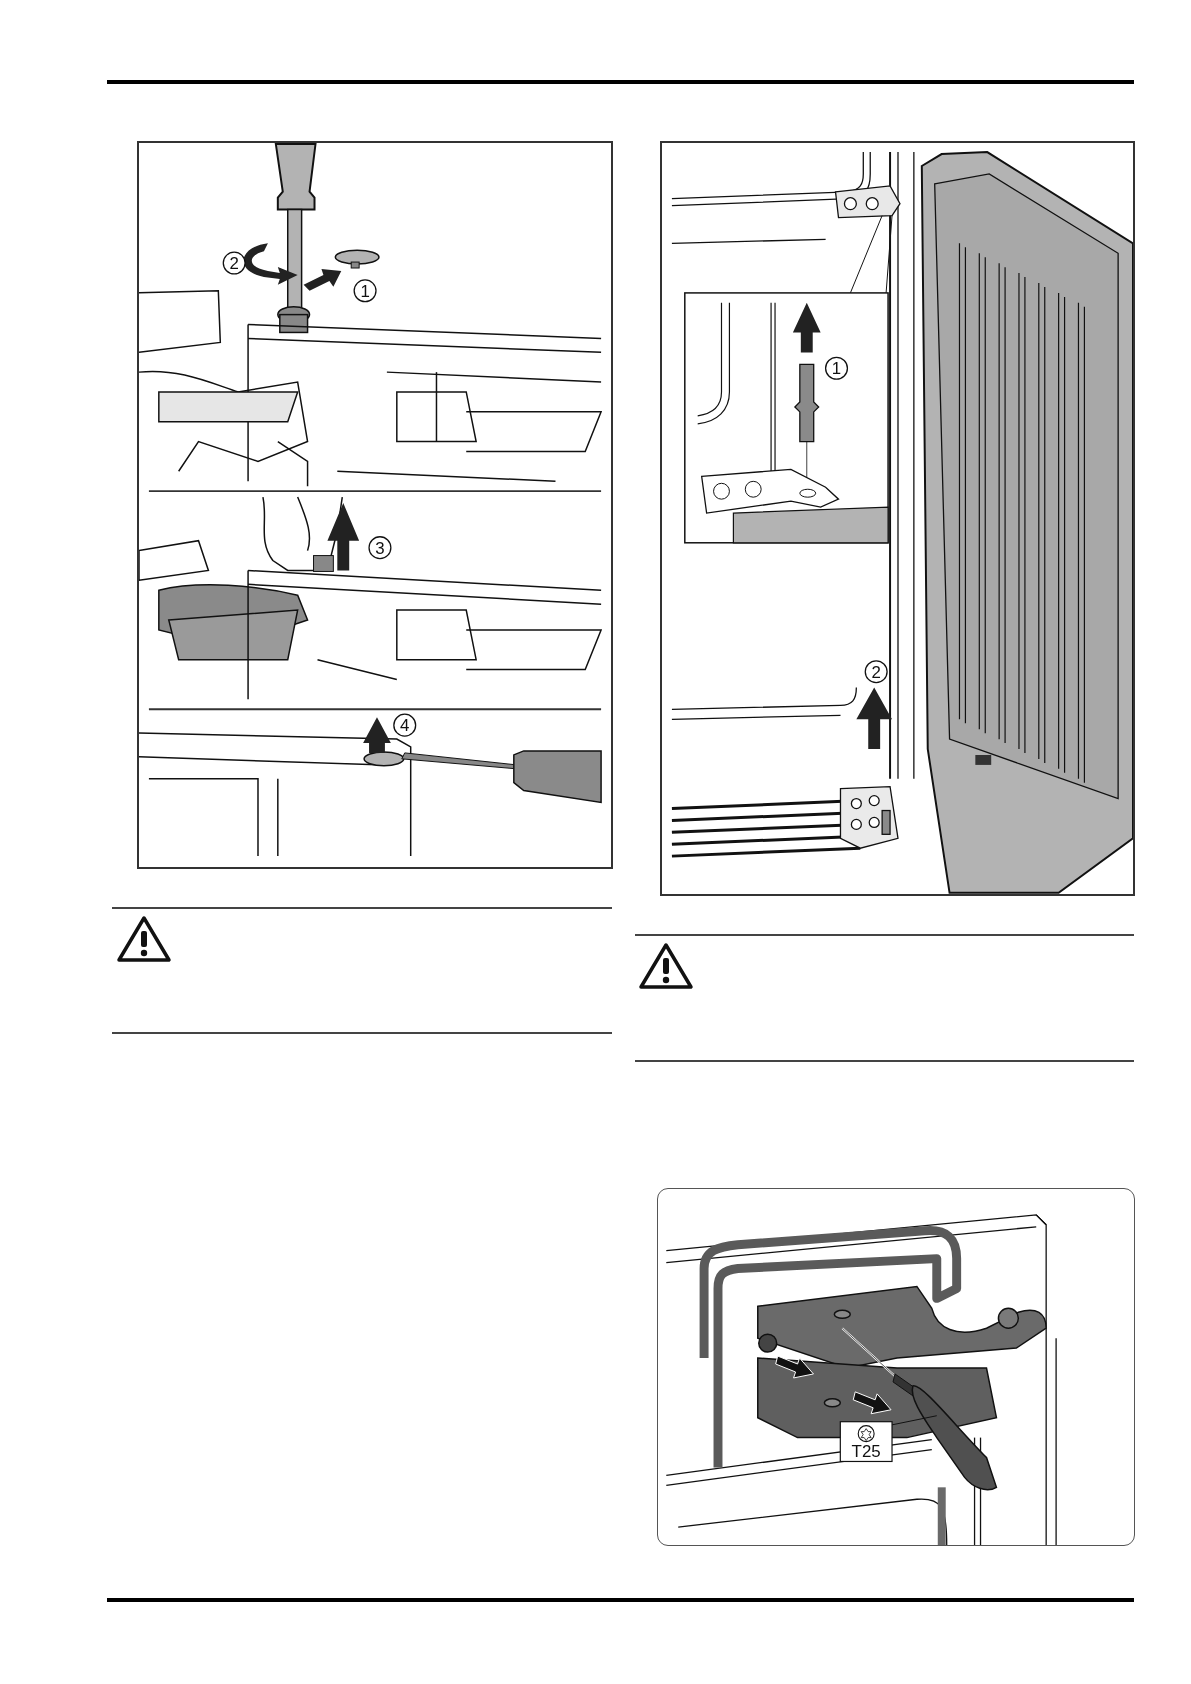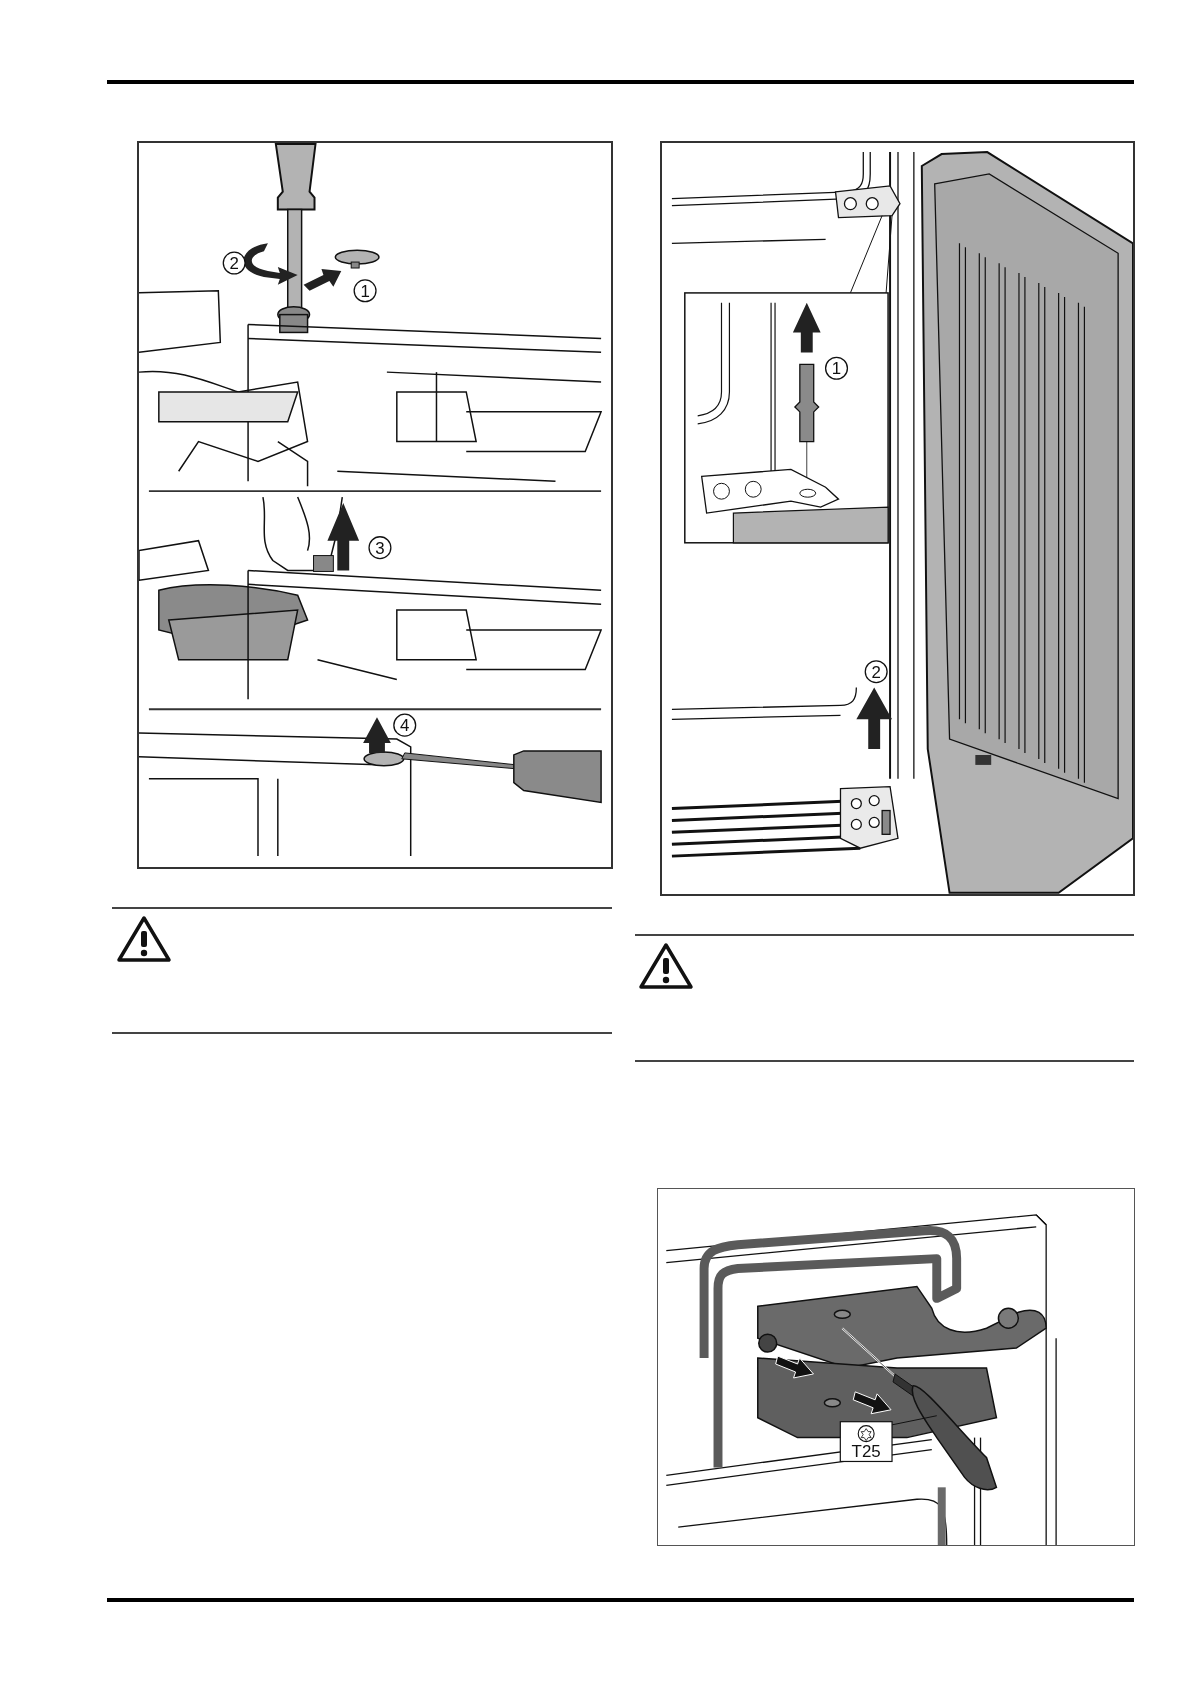--- a/index.html
+++ b/index.html
@@ -205,21 +205,21 @@
 
 <div class="rule" style="left:635px;top:934px;width:499px;"></div>
 <svg class="warn-icon" style="left:638px;top:942px;" viewBox="0 0 56 48">
   <path d="M28,3 L53,45 L3,45 Z" fill="#fff" stroke="#111" stroke-width="3.5" stroke-linejoin="round"></path>
   <rect x="25" y="16" width="6" height="16" rx="2" fill="#111"></rect>
   <circle cx="28" cy="38" r="3.2" fill="#111"></circle>
 </svg>
 <div class="warn-text" style="left:708px;top:946px;width:420px;"></div>
 <div class="rule" style="left:635px;top:1060px;width:499px;"></div>
 
-<div class="figure" style="left:657px;top:1188px;width:478px;height:358px;border-color:#555;border-width:1.5px;">
+<div class="figure" style="left:657px;top:1188px;width:478px;height:358px;border-color:#555;border-width:1.5px;border-radius:11px;">
   <svg viewBox="0 0 478 358">
     <g stroke="#111" stroke-width="1.3" fill="none">
       <path d="M8,62 L380,26 L390,36"></path>
       <path d="M8,74 L380,38"></path>
       <path d="M380,26 L390,36 L390,358"></path>
       <path d="M8,288 L275,252"></path>
       <path d="M8,298 L275,262"></path>
       <path d="M20,340 L260,312 C285,310 290,320 290,358"></path>
       <line x1="318" y1="250" x2="318" y2="358"></line>
       <line x1="324" y1="250" x2="324" y2="358"></line>

